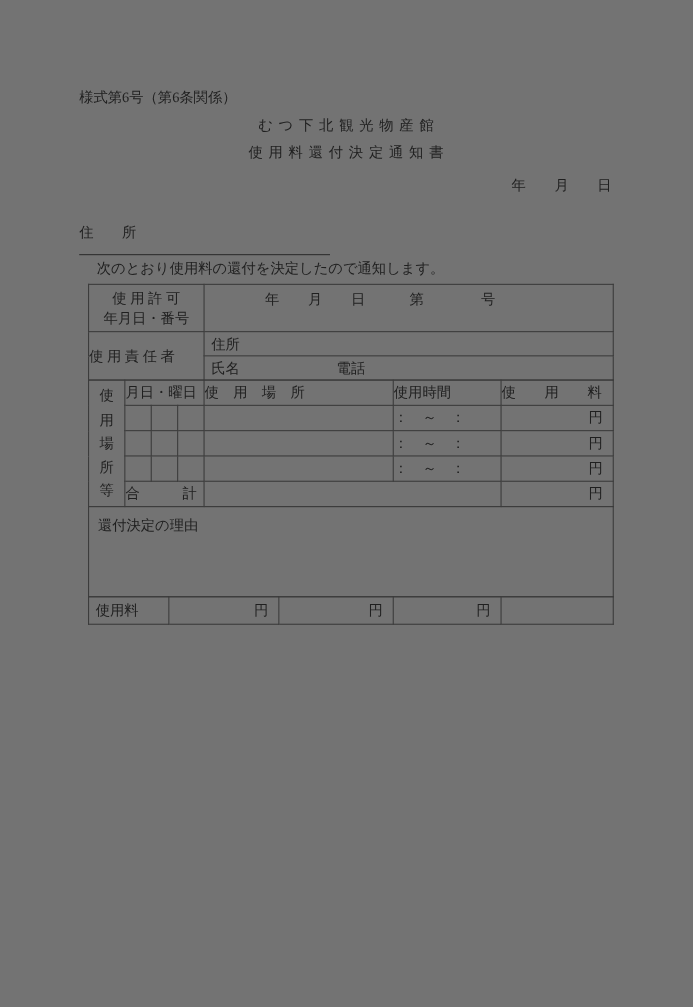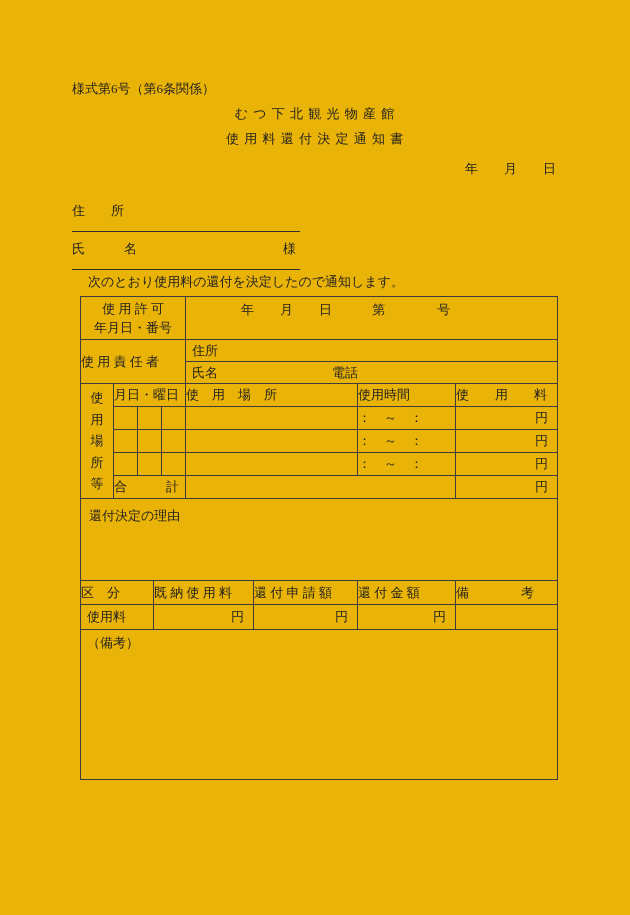--- a/index.html
+++ b/index.html
@@ -1,17 +1,17 @@
 <!DOCTYPE html>
 <html><head>
 <meta charset="utf-8">
 <style>
   html,body { margin:0; padding:0; background:#fff; }
   .sheet {
-    width:630px; height:915px; background:#eab308; overflow:hidden; position:relative;
+    width:630px; height:915px; background:#737373; overflow:hidden; position:relative;
     font-family:"Liberation Serif","DejaVu Serif",serif; color:#1f1f1f; font-size:13px;
   }
   .form-no { margin:80px 0 0 72px; }
   .title-line { text-align:center; margin-top:7px; letter-spacing:1px; }
   .date-line { width:556px; text-align:right; margin-top:12px; }
   .addr-block { margin:16px 0 0 72px; width:228px; }
   .addr-row {
     height:26px; border-bottom:1px solid #2f2f2f;
     display:flex; align-items:flex-end; justify-content:space-between;
     padding-bottom:11px;
@@ -31,21 +31,21 @@
   .tables table:first-child { margin-top:0; }
   td { border:1px solid #3c3c3c; padding:0; vertical-align:middle; font-size:13px; overflow:hidden; }
   .tc { text-align:left; }
   .pl { padding-left:6px;font-family:Liberation Mono, monospace; }
   .yen { text-align:right; padding-right:9px; }
 
   .permit-label div { display:block; text-align:center; line-height:19px; }
   .permit-value { vertical-align:top; padding:4px 0 0 55px; }
   .permit-value .num { margin-left:37px;font-family:Liberation Serif, serif; }
   .name-row { display:flex; align-items:center; }
-  .name-row .phone { margin-left:114px; }
+  .name-row .phone { margin-left:88px; }
 
   .side-col {
     display:flex; flex-direction:column; justify-content:space-between; align-items:center;
     height:104px; margin:5px auto;
   }
   .reason-cell { vertical-align:top; padding:8px 8px; height:65px; }
   .remarks-cell { vertical-align:top; padding:4px 6px; height:141px; }
 </style>
 </head>
 <body>
@@ -53,24 +53,20 @@
 <div class="sheet">
 
   <div class="form-no">様式第6号（第6条関係）</div>
   <div class="title-line">む つ 下 北 観 光 物 産 館</div>
   <div class="title-line">使 用 料 還 付 決 定 通 知 書</div>
   <div class="date-line">年　　月　　日</div>
 
   <div class="addr-block">
     <div class="addr-row">
       <span>住　　所</span>
-    </div>
-    <div class="addr-row">
-      <span>氏　　　名</span>
-      <span class="honorific">様</span>
     </div>
   </div>
 
 
   <div class="notice-line">次のとおり使用料の還付を決定したので通知します。</div>
 
   <div class="tables">
 
     <table>
       <colgroup>
@@ -174,42 +170,25 @@
 
     <table>
       <colgroup>
         <col style="width:73px">
           <col style="width:100px">
           <col style="width:104px">
         <col style="width:98px">
           <col style="width:102px">
       </colgroup>
       <tbody>
-          <tr style="height:24px">
-        <td class="tc">区　分</td>
-        <td class="tc">既 納 使 用 料</td>
-        <td class="tc">還 付 申 請 額</td>
-        <td class="tc">還 付 金 額</td>
-        <td class="tc">備　　　　考</td>
-      </tr>
       <tr style="height:25px">
         <td class="pl">使用料</td>
         <td class="yen">円</td>
         <td class="yen">円</td>
         <td class="yen">円</td>
         <td></td>
       </tr>
     </tbody>
       </table>
 
-    <table>
-      <colgroup>
-          <col style="width:477px">
-        </colgroup>
-      <tbody>
-          <tr>
-        <td class="remarks-cell">（備考）</td>
-      </tr>
-    </tbody>
-      </table>
 
   </div>
 </div>
 
 </body></html>

